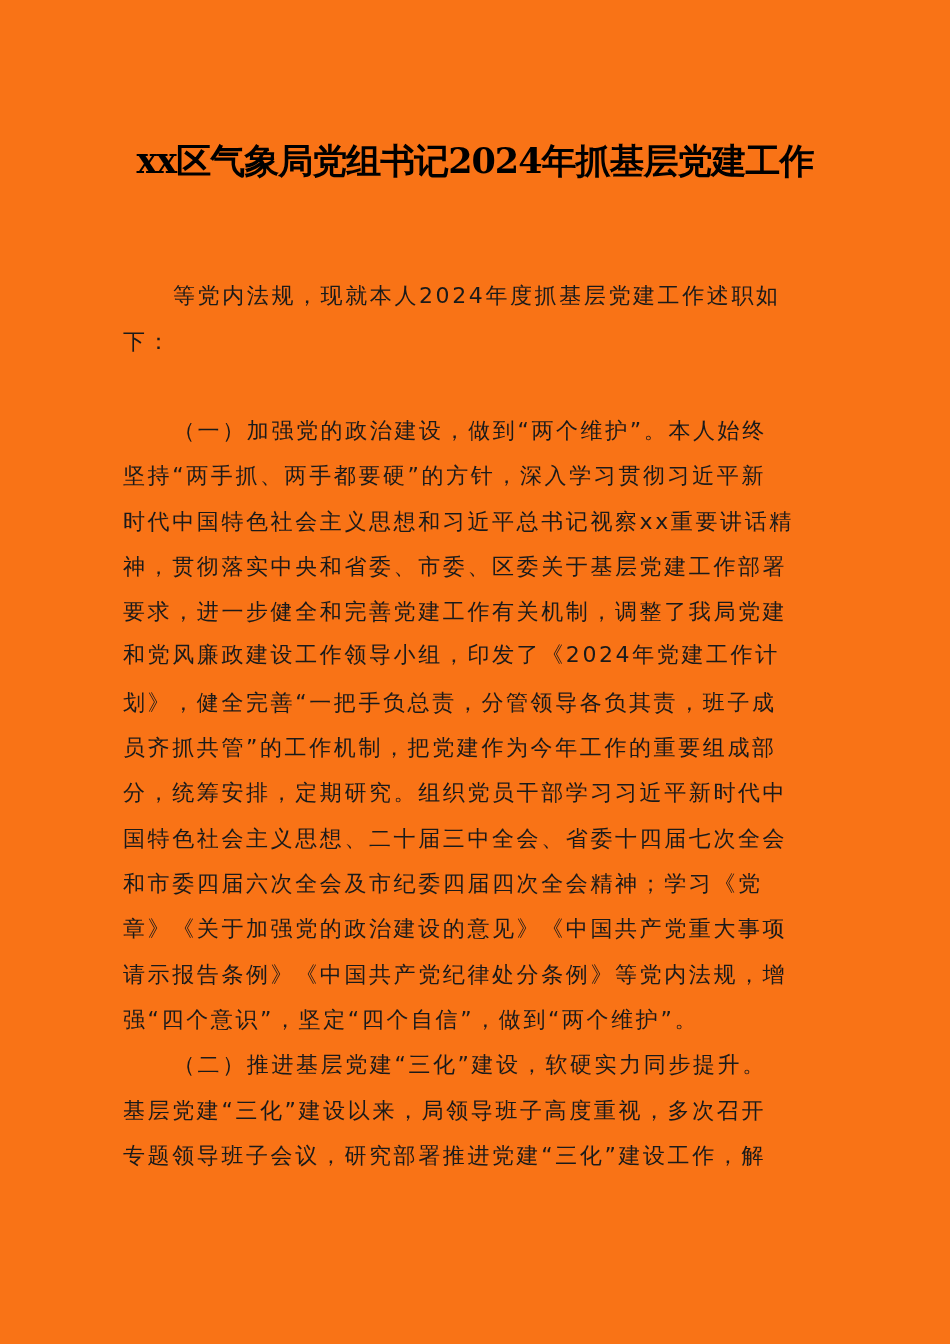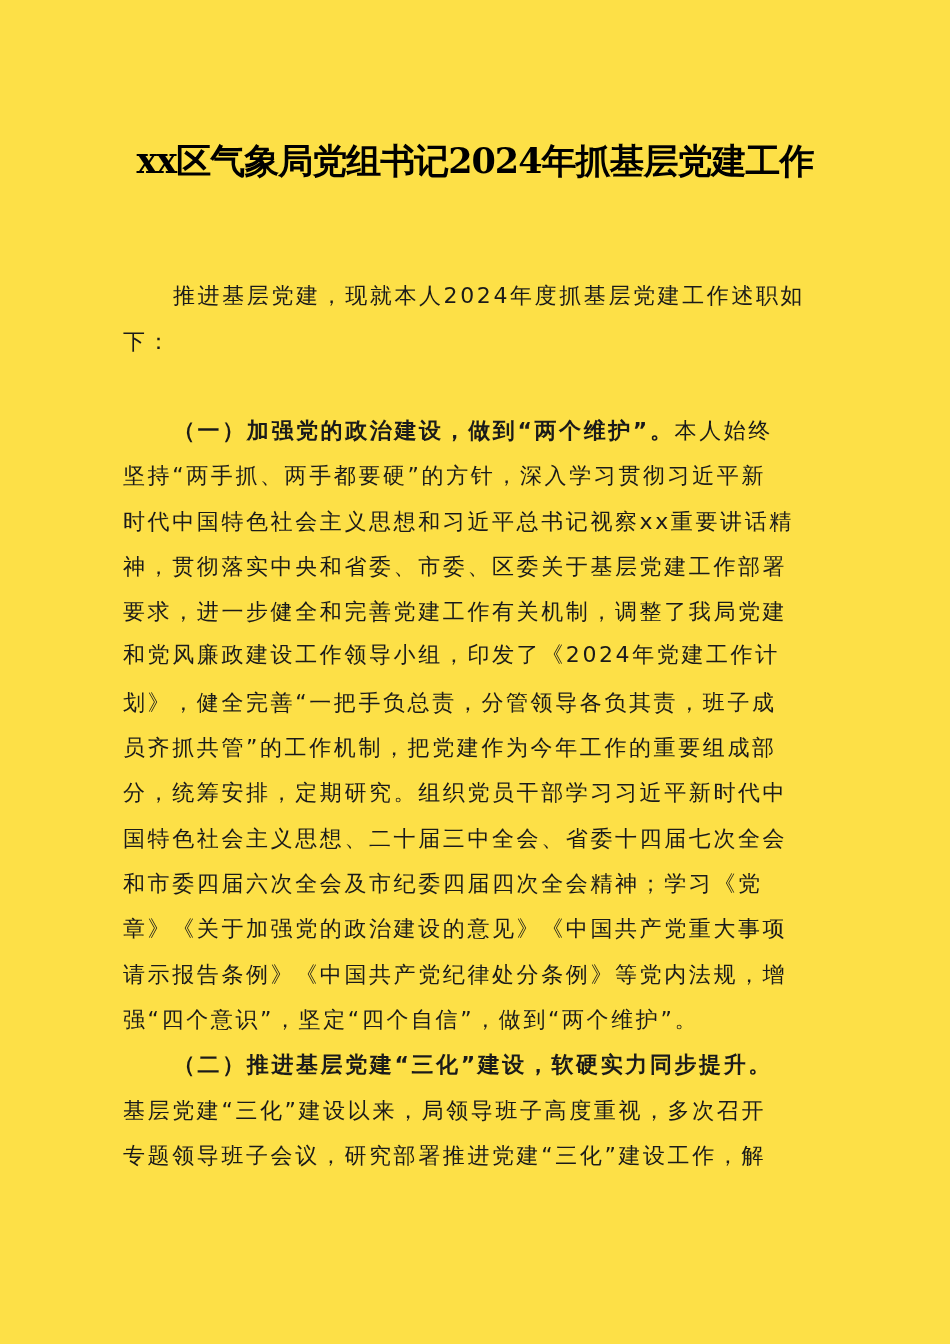--- a/index.html
+++ b/index.html
@@ -13,21 +13,21 @@
     overflow: hidden;
     position: relative;
     color: #111111;
   }
   .page {
     position: absolute;
     left: 0;
     top: 0;
     width: 950px;
     height: 1344px;
-    background: #fde047;
+    background: #f97316;
   }
   .title {
     position: absolute;
     left: 100px;
     width: 750px;
     text-align: center;
     font-family: "DejaVu Serif", "Liberation Serif", serif;
     font-weight: bold;
     font-size: 35px;
     line-height: 45px;
@@ -58,32 +58,32 @@
     position: absolute;
     left: 173px;
     font-family: "DejaVu Sans", "Liberation Sans", sans-serif;
     font-weight: bold;
     font-size: 22px;
     line-height: 30px;
     color: #111111;
     letter-spacing: 0.5px;
   }
   .bold-lead {
-    font-weight: bold;
+    font-weight: normal;
   }
 </style>
 </head>
 <body>
 
 <div class="page">
 
   <div class="title l1">xx区气象局党组书记2024年抓基层党建工作</div>
 
   <div class="body-text" style="top:0;">
-    <div class="line" style="top:281px; left:46px;">推进基层党建，现就本人2024年度抓基层党建工作述职如</div>
+    <div class="line" style="top:281px; left:46px;">等党内法规，现就本人2024年度抓基层党建工作述职如</div>
     <div class="line" style="top:327px; left:-4px;">下：</div>
   </div>
 
 
   <div class="body-text" style="top:0;">
     <div class="line" style="top:416px; left:46px;">
       <span class="bold-lead">（一）加强党的政治建设，做到“两个维护”。</span><span>本人始终</span>
     </div>
     <div class="line" style="top:461px; left:-4px;">坚持“两手抓、两手都要硬”的方针，深入学习贯彻习近平新</div>
     <div class="line" style="top:507px; left:-4px;">时代中国特色社会主义思想和习近平总书记视察xx重要讲话精</div>

